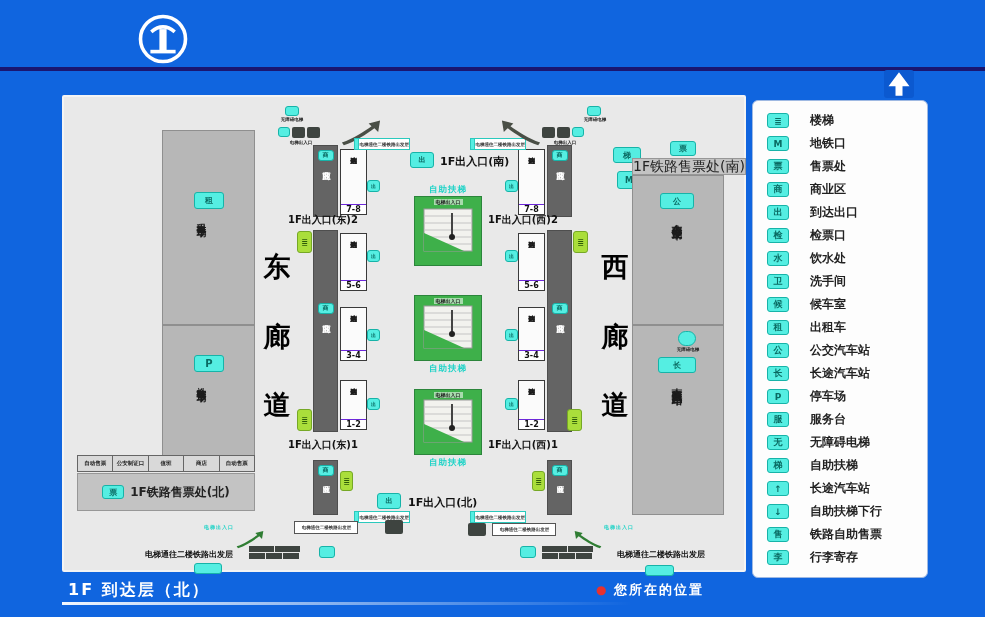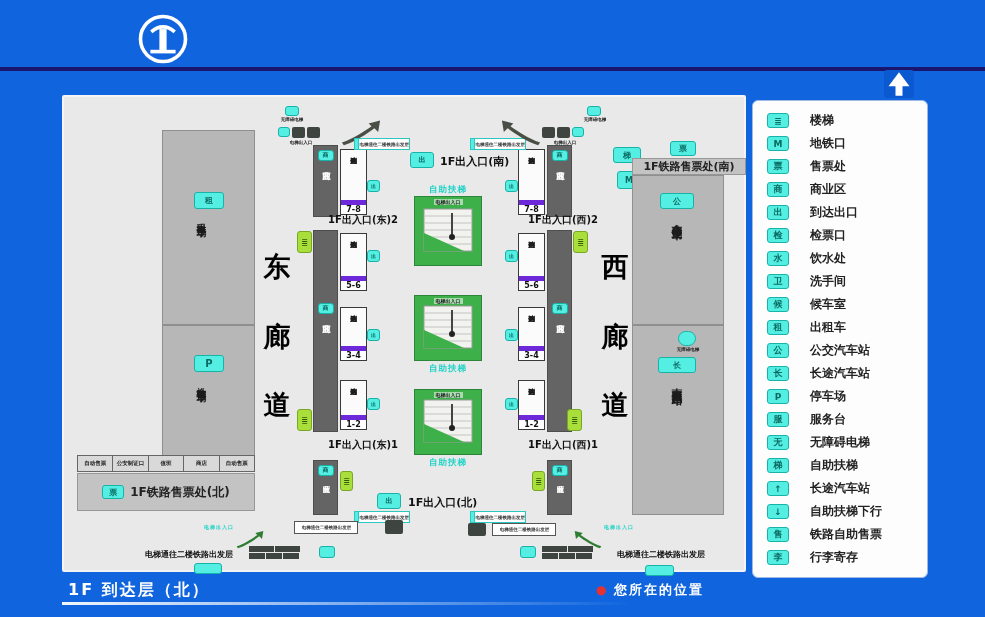--- a/index.html
+++ b/index.html
@@ -20,23 +20,23 @@
   .gicon{background:#AADE3B;border:1px solid #76A826;border-radius:3px;color:#2C5A08;
          display:flex;align-items:center;justify-content:center;font-size:8px;font-weight:bold;box-sizing:border-box;}
   .darkicon{background:#3E4440;border-radius:2px;}
   .dcell{background:#3E4440;}
   .vtext{writing-mode:vertical-rl;text-orientation:upright;font-weight:bold;color:#1c1c1c;
          line-height:1;letter-spacing:1px;}
   .wtext{color:#fff;}
   .pbox{background:#FBFBFB;border:1px solid #3a3a3a;display:flex;flex-direction:column;
         align-items:center;box-sizing:border-box;}
   .pbox .vtext{font-size:6.5px;flex:1;padding-top:2px;letter-spacing:0;}
-  .pn{width:100%;text-align:center;font-size:8px;font-weight:bold;border-top:5px solid #6d28d9;
+  .pn{width:100%;text-align:center;font-size:8px;font-weight:bold;border-top:1px solid #6d28d9;
       background:#fff;color:#111;}
-  .exitlab{font-size:10px;font-weight:bold;color:#111;text-align:right;white-space:nowrap;}
+  .exitlab{font-size:10px;font-weight:bold;color:#111;text-align:left;white-space:nowrap;}
   .escbox{width:68px;background:#3EB04A;border:1px solid #2B853B;box-sizing:border-box;
           display:flex;flex-direction:column;align-items:center;padding:2px;}
   .escbox .tl{font-size:5px;color:#1b1b1b;font-weight:bold;background:rgba(255,255,255,.55);
               padding:0 2px;white-space:nowrap;}
   .cylab{font-size:8.5px;font-weight:bold;color:#1FD3C7;text-align:center;letter-spacing:1px;white-space:nowrap;}
   .notebox{background:#fff;border:1px solid #2BC9BD;display:flex;align-items:center;box-sizing:border-box;}
   .notebox .tab{width:7px;align-self:stretch;background:#55EEE2;border-right:1px solid #2BC9BD;}
   .nt{font-size:4.5px;font-weight:bold;color:#333;white-space:nowrap;padding-left:1px;}
   .whitebox{background:#fff;border:1px solid #555;display:flex;align-items:center;
             justify-content:center;box-sizing:border-box;}
@@ -300,21 +300,21 @@
         <i>梯</i>
       </div>
     <div class="abs cyicon" style="left:553px;top:74px;width:24px;height:18px;font-size:8px">
         <i>M</i>
       </div>
 
     <div class="abs cyicon" style="left:606px;top:44px;width:26px;height:15px;font-size:8px">
         <i>票</i>
       </div>
     <div class="abs" style="left:568px;top:61px;width:114px;height:17px;background:#C3C3C3;border:1px solid #979797;display:flex;align-items:center;justify-content:center;box-sizing:border-box">
-      <span style="font-size:11px;font-weight:bold;color:#222;white-space:nowrap">1F铁路售票处(南)</span>
+      <span style="font-size:14px;font-weight:normal;color:#222;white-space:nowrap">1F铁路售票处(南)</span>
     </div>
     <div class="abs zone" style="left:568px;top:78px;width:92px;height:340px"></div>
     <div class="abs" style="left:568px;top:227px;width:92px;height:2px;background:#8F8F8F"></div>
     <div class="abs cyicon" style="left:596px;top:96px;width:34px;height:16px;font-size:8px">
         <i>公</i>
       </div>
     <div class="abs vtext" style="left:608px;top:118px;font-size:10.5px">市内公交停车场</div>
     <div class="abs cyicon" style="left:614px;top:234px;width:18px;height:15px;font-size:6px;border-radius:8px"></div>
     <div class="abs tinylab" style="left:600px;top:250px;width:48px;text-align:center">无障碍电梯</div>
     <div class="abs cyicon" style="left:594px;top:260px;width:38px;height:16px;font-size:8px">

